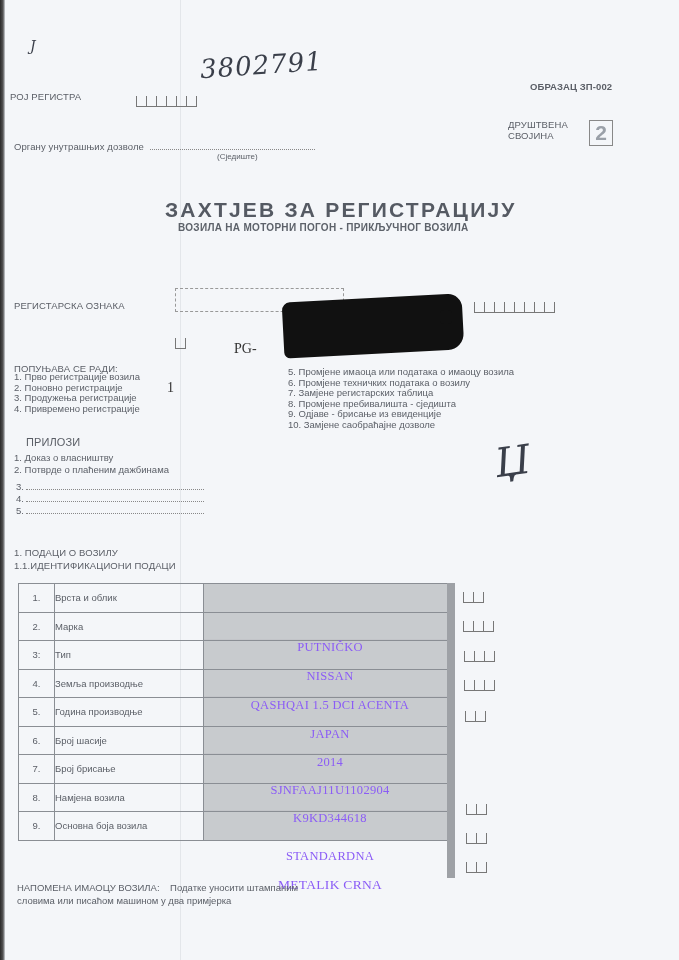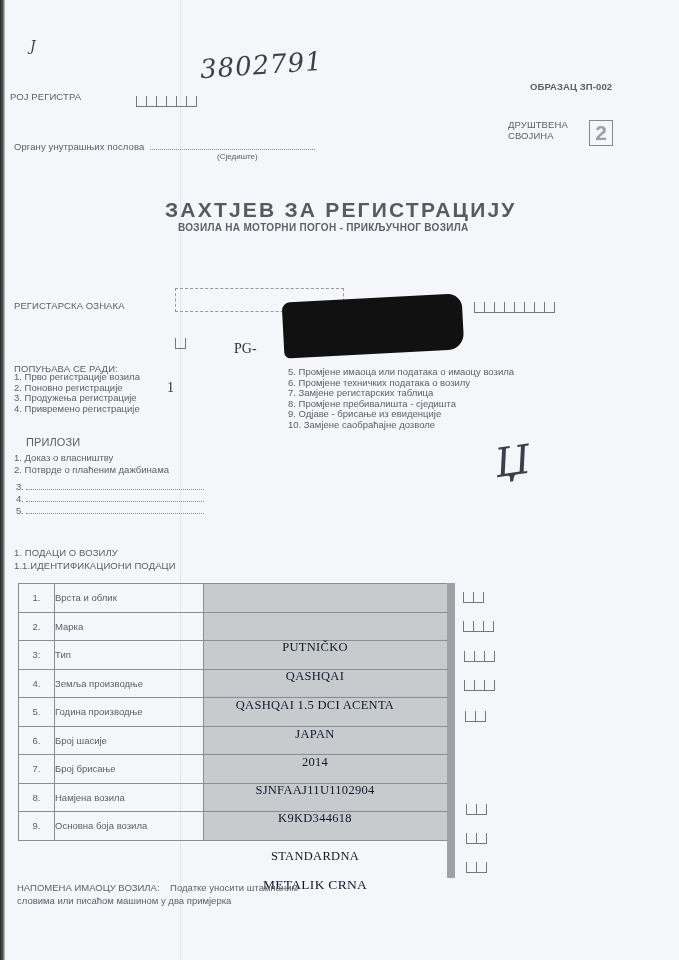--- a/index.html
+++ b/index.html
@@ -29,22 +29,22 @@
   .pg { position:absolute; left:234px; top:341px; font-family:"Liberation Serif", serif; font-size:14px; color:#333; }
   .plist { position:absolute; font-size:9.5px; line-height:10.5px; color:#5c6068; }
   .dotted { display:inline-block; width:178px; border-bottom:1px dotted #888; margin-left:2px; }
   .datatable { position:absolute; left:18px; top:583px; width:437px; border-collapse:collapse; }
   .datatable td { border:1px solid #8a8e94; height:27.5px; font-size:9.5px; padding:0; }
   .datatable td.num { width:35px; text-align:center; }
   .datatable td.lab { width:148px; padding-left:0; }
   .datatable td.val { background:#c9cbcf;
     background-image:repeating-linear-gradient(0deg,#c3c5c9 0 1px,#cdd0d3 1px 2px);
     font-family:"Liberation Serif", serif; font-size:12px; color:#333; text-align:center; }
-  .valtext { position:absolute; left:190px; width:250px; text-align:center;
-    font-family:"Liberation Serif", serif; font-size:12.5px; color:#0f172a; letter-spacing:0.3px; }
+  .valtext { position:absolute; left:205px; width:250px; text-align:center;
+    font-family:"Liberation Serif", serif; font-size:12.5px; color:#8b5cf6; letter-spacing:0.3px; }
   .grey-strip { position:absolute; left:447px; top:583px; width:8px; height:295px; background:#9ea1a6; }
   .note { position:absolute; left:17px; font-size:9.5px; color:#5c6068; }
 </style>
 </head>
 <body>
 
 <div class="left-edge"></div>
 <div class="fold"></div>
 
 <div class="abs hand" style="left:30px;top:38px;font-size:14px;">J</div>
@@ -60,21 +60,21 @@
       <span></span>
     </span>
 </div>
 <div class="abs small" style="left:530px;top:81px;font-weight:bold;">ОБРАЗАЦ ЗП-002</div>
 <div class="abs small" style="left:508px;top:119px;line-height:11px;">
   <div>ДРУШТВЕНА</div>
   <div>СВОЈИНА</div>
 </div>
 <div class="box2">2</div>
 <div class="abs small" style="left:14px;top:141px;">
-  <span>Органу унутрашњих послова</span>
+  <span>Органу унутрашњих дозволе</span>
   <span style="display:inline-block;width:165px;border-bottom:1px dotted #888;margin-left:3px;"></span>
 </div>
 <div class="abs" style="left:217px;top:152px;font-size:8px;">(Сједиште)</div>
 
 <div class="title">ЗАХТЈЕВ ЗА РЕГИСТРАЦИЈУ</div>
 <div class="subtitle">ВОЗИЛА НА МОТОРНИ ПОГОН - ПРИКЉУЧНОГ ВОЗИЛА</div>
 
 <div class="abs small" style="left:14px;top:300px;">РЕГИСТАРСКА ОЗНАКА</div>
 <div class="regbox"></div>
 <div class="abs" style="left:474px;top:298px;">
@@ -173,21 +173,21 @@
   <tr>
         <td class="num">9.</td>
         <td class="lab">Основна боја возила</td>
         <td class="val"></td>
       </tr>
 </tbody>
   </table>
 <div class="grey-strip"></div>
 
 <div class="valtext" style="top:640px;">PUTNIČKO</div>
-<div class="valtext" style="top:669px;">QASHQAI</div>
+<div class="valtext" style="top:669px;">NISSAN</div>
 <div class="valtext" style="top:698px;">QASHQAI 1.5 DCI ACENTA</div>
 <div class="valtext" style="top:727px;">JAPAN</div>
 <div class="valtext" style="top:755px;">2014</div>
 <div class="valtext" style="top:783px;">SJNFAAJ11U1102904</div>
 <div class="valtext" style="top:811px;">K9KD344618</div>
 <div class="valtext" style="top:849px;">STANDARDNA</div>
 <div class="valtext" style="top:877px;font-size:13.5px;">METALIK CRNA</div>
 
 <div class="abs" style="left:463px;top:588px;"><span class="boxes">
       <span></span>

